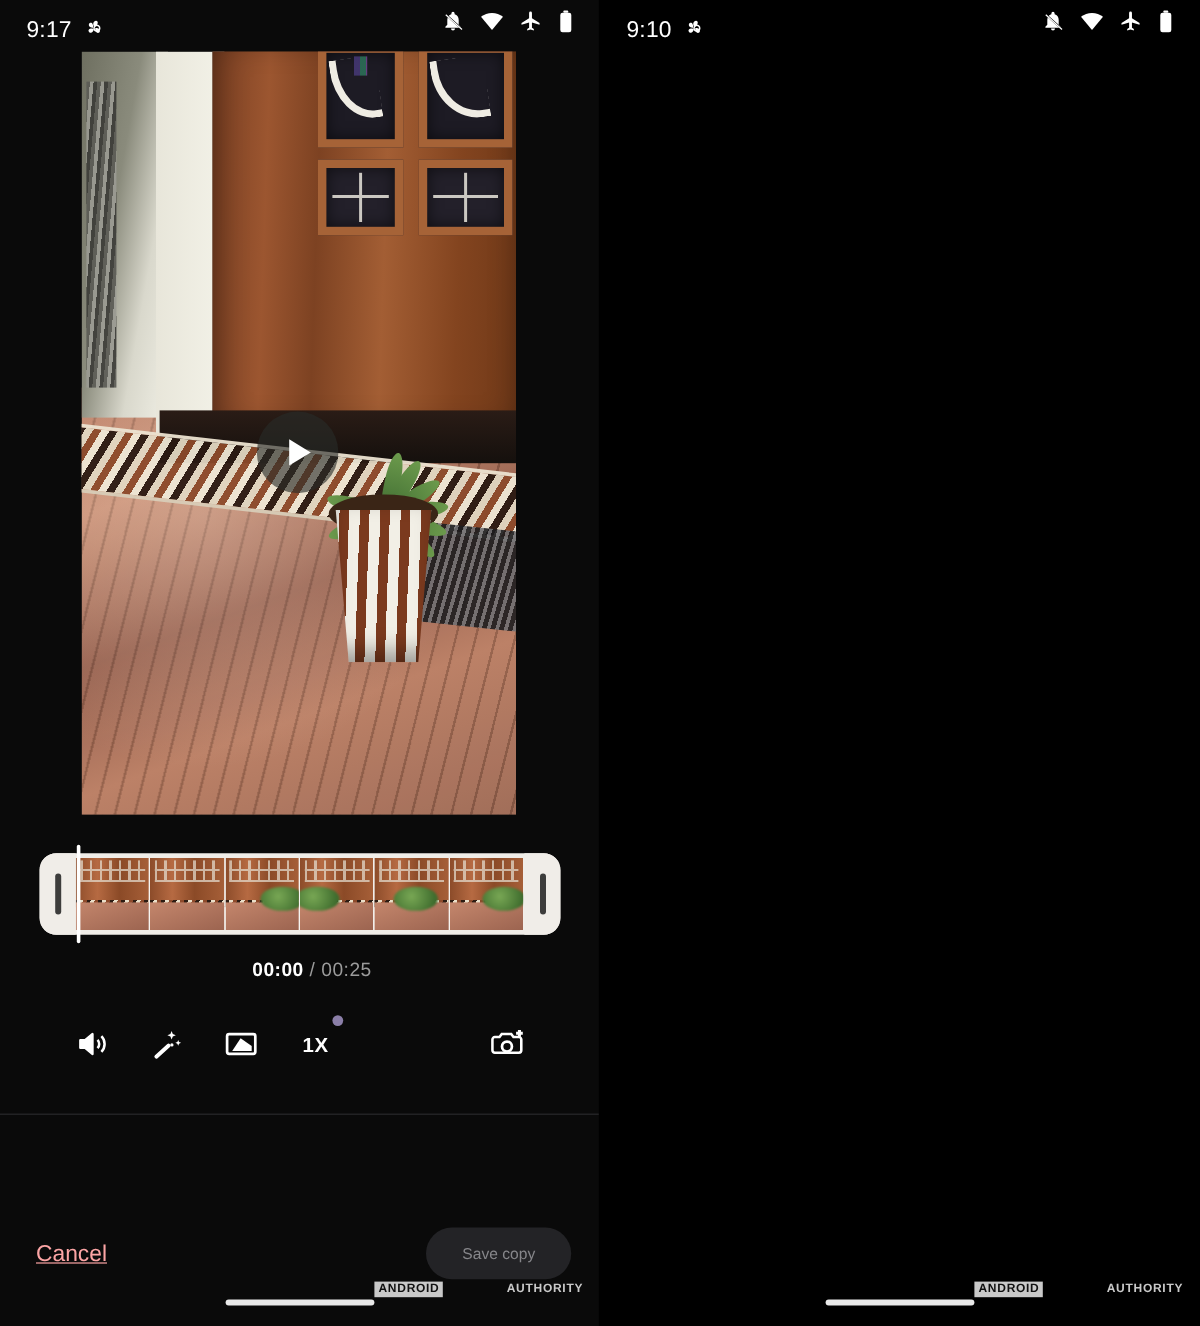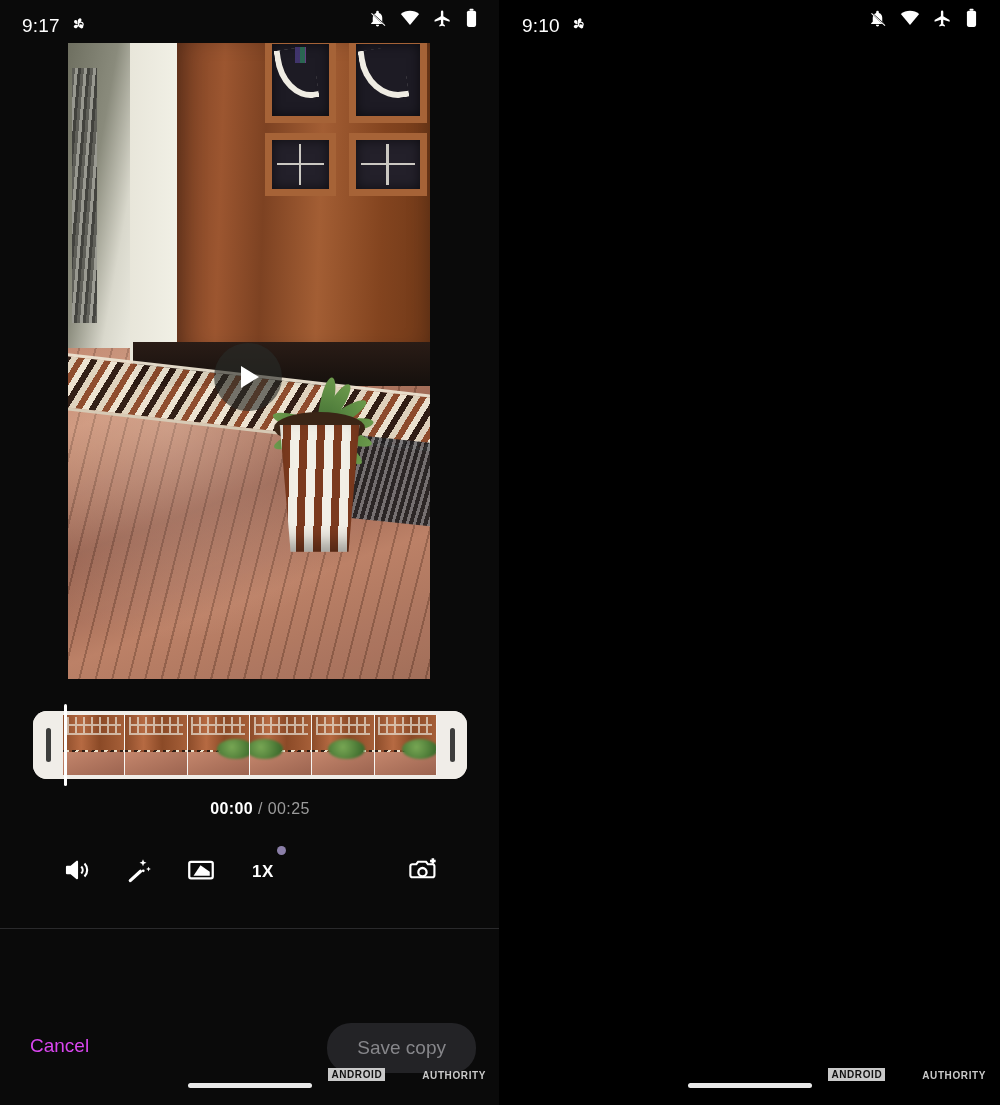--- a/index.html
+++ b/index.html
@@ -231,23 +231,23 @@
     border-radius:50%; background:#8b7fa8;
   }
   .tab-wrap { position:relative; }
 
   
   .actionbar {
     position:absolute; left:0; bottom:0; width:100%; height:104px;
     display:flex; align-items:flex-start; padding:22px 24px 0 24px;
     justify-content:space-between;
   }
-  .btn-text { color:#d946ef; font-size:19px; padding:12px 6px; }
+  .btn-text { color:#fca5a5; font-size:19px; padding:12px 6px;text-decoration:underline; }
   .btn-filled {
-    background:#232326; color:#86868a; font-size:19px;
+    background:#232326; color:#86868a; font-size:13px;
     padding:14px 30px; border-radius:24px;
   }
 
   
   .actionbar-r {
     position:absolute; left:0; bottom:0; width:100%; height:110px;
     display:flex; align-items:flex-start; padding:20px 24px 0 24px;
     justify-content:space-between;
   }
   .btn-reset { color:#76767a; font-size:19px; padding:12px 10px; }
@@ -256,21 +256,21 @@
     border:1px solid #6a6a6e; border-radius:26px;
   }
 
   
   .gesture {
     position:absolute; bottom:17px; left:50%; transform:translateX(-50%);
     width:124px; height:5px; background:#e9e9e9; border-radius:3px;
   }
   .watermark {
     position:absolute; right:14px; bottom:24px;
-    display:flex; align-items:flex-end; gap:0;
+    display:flex; align-items:center; gap:16px;
     font-size:10px; font-weight:bold; letter-spacing:.6px;
   }
   .wm-box { background:#c9c9c9; color:#111; padding:1px 3px; }
   .wm-txt { color:#c9c9c9;margin-left:37px; }
 </style>
 </head>
 <body>
 
 <div class="screens">
 

